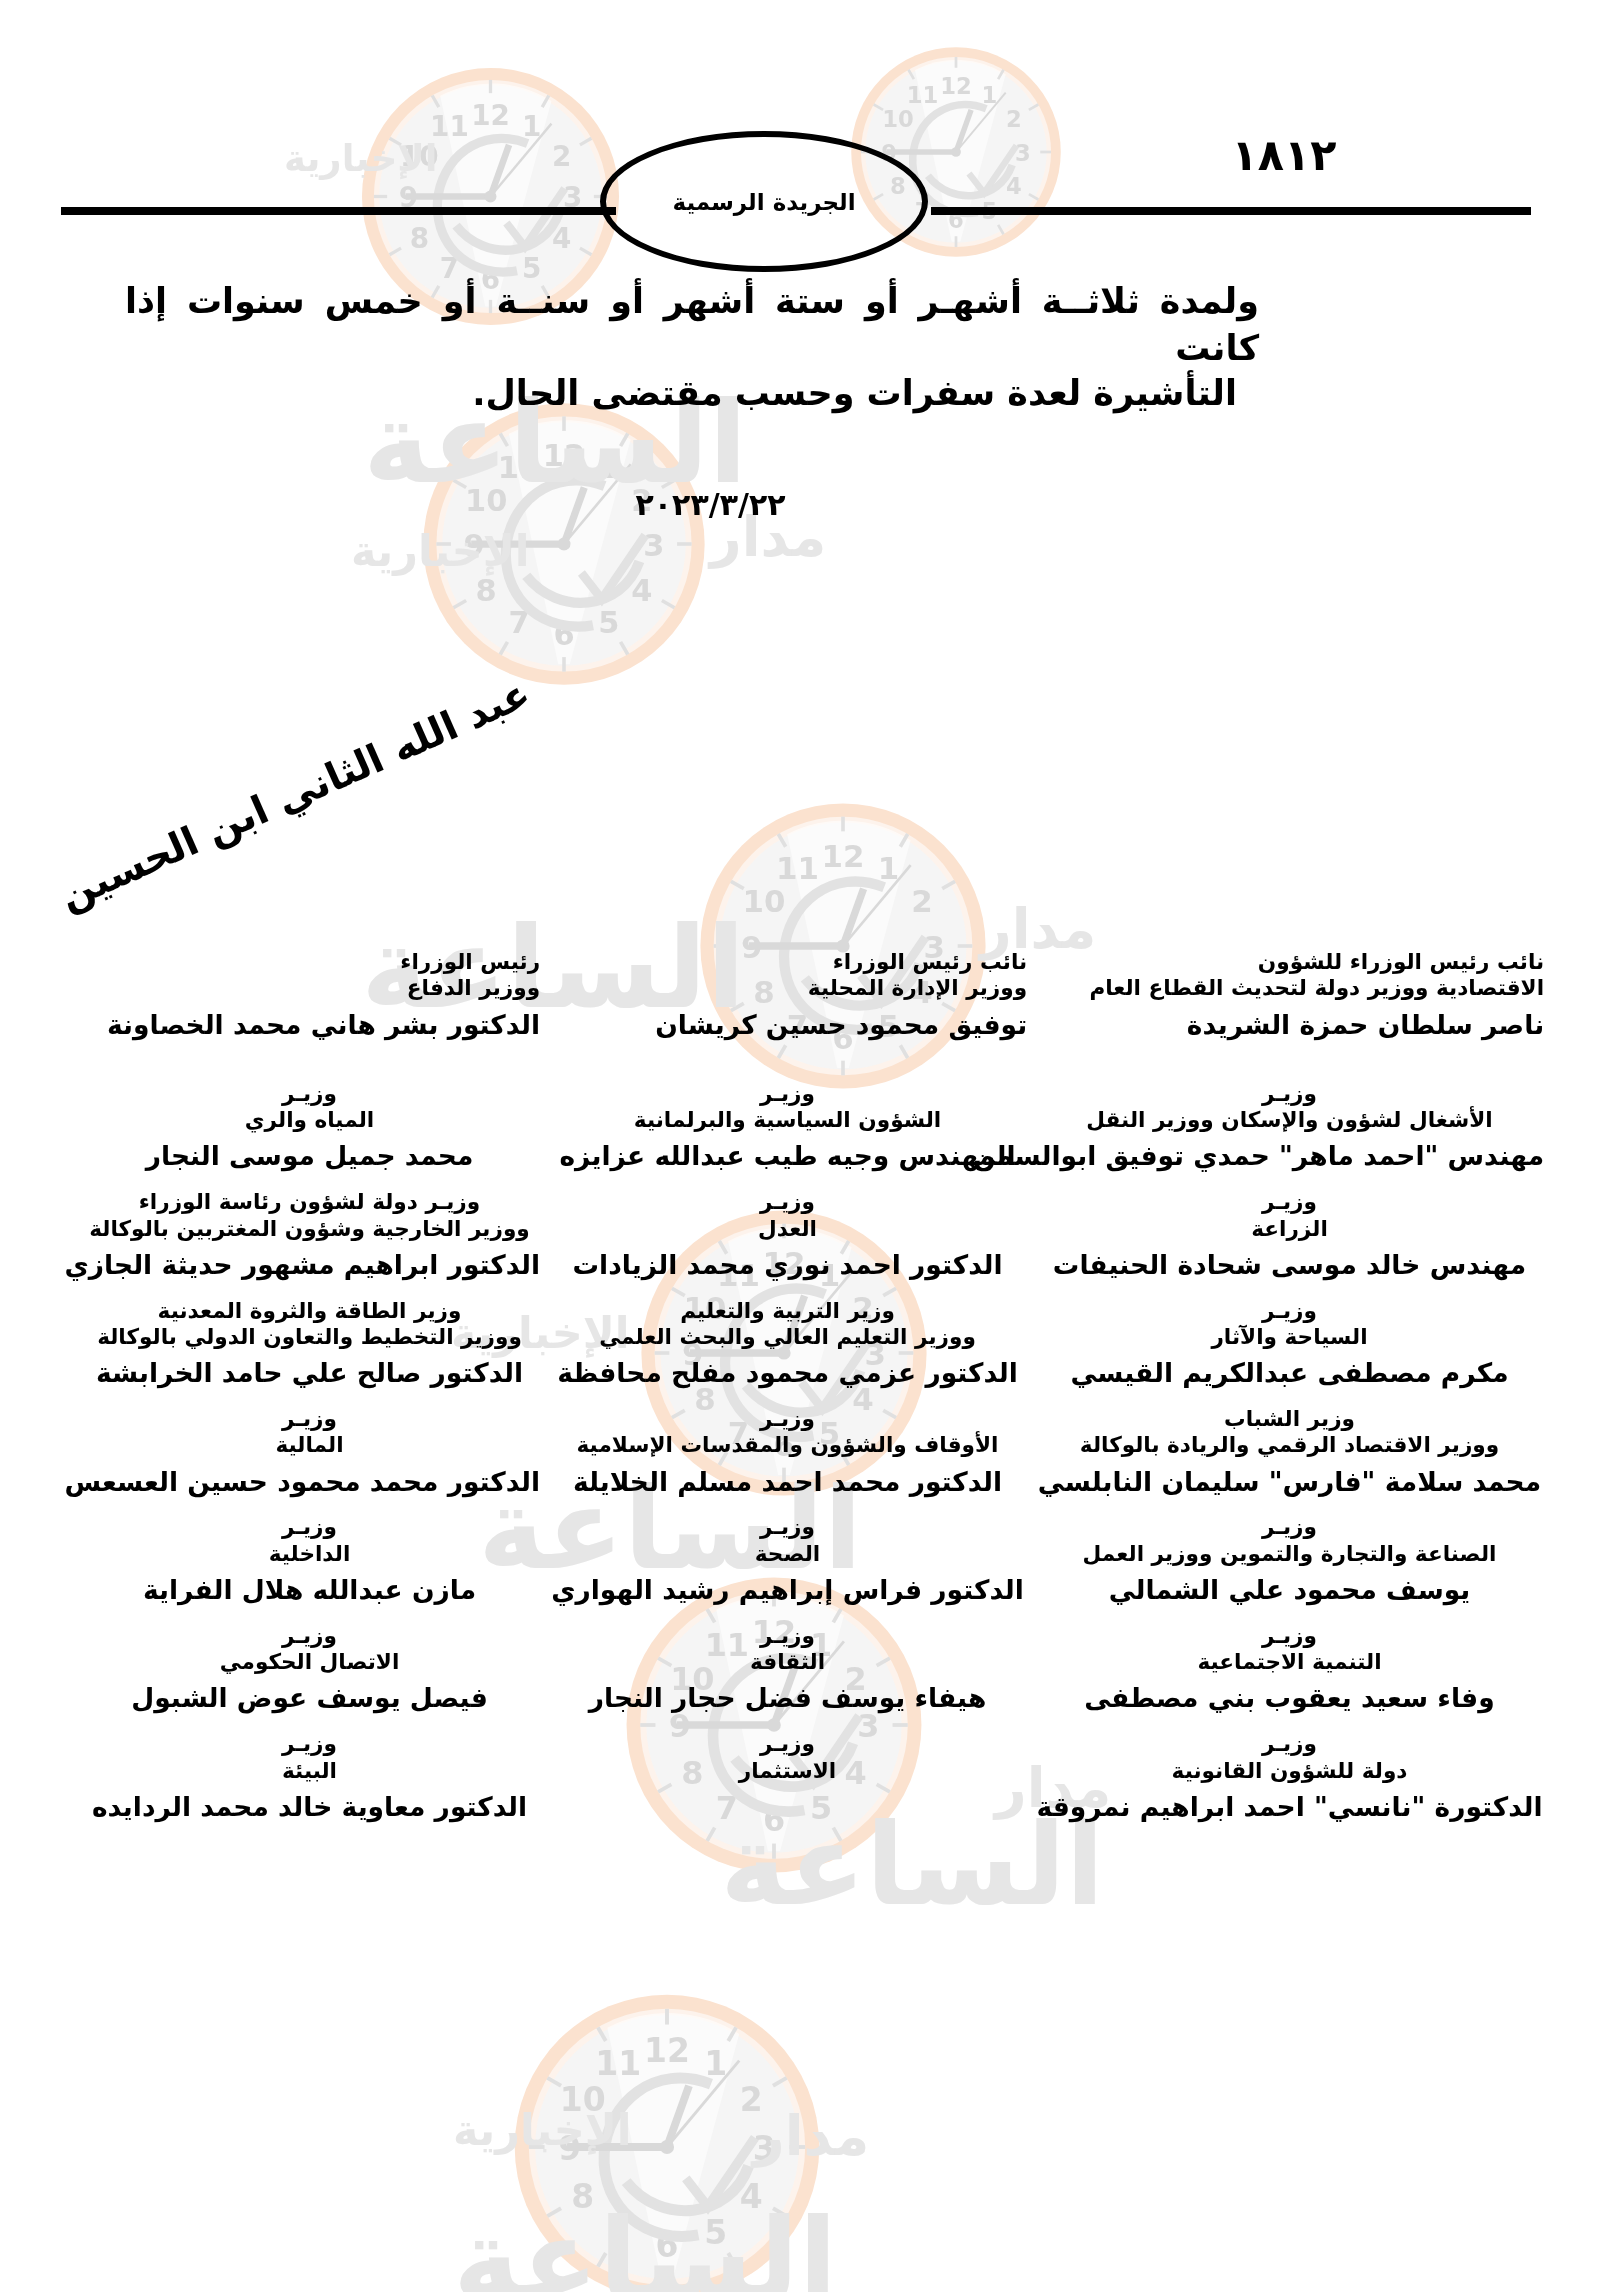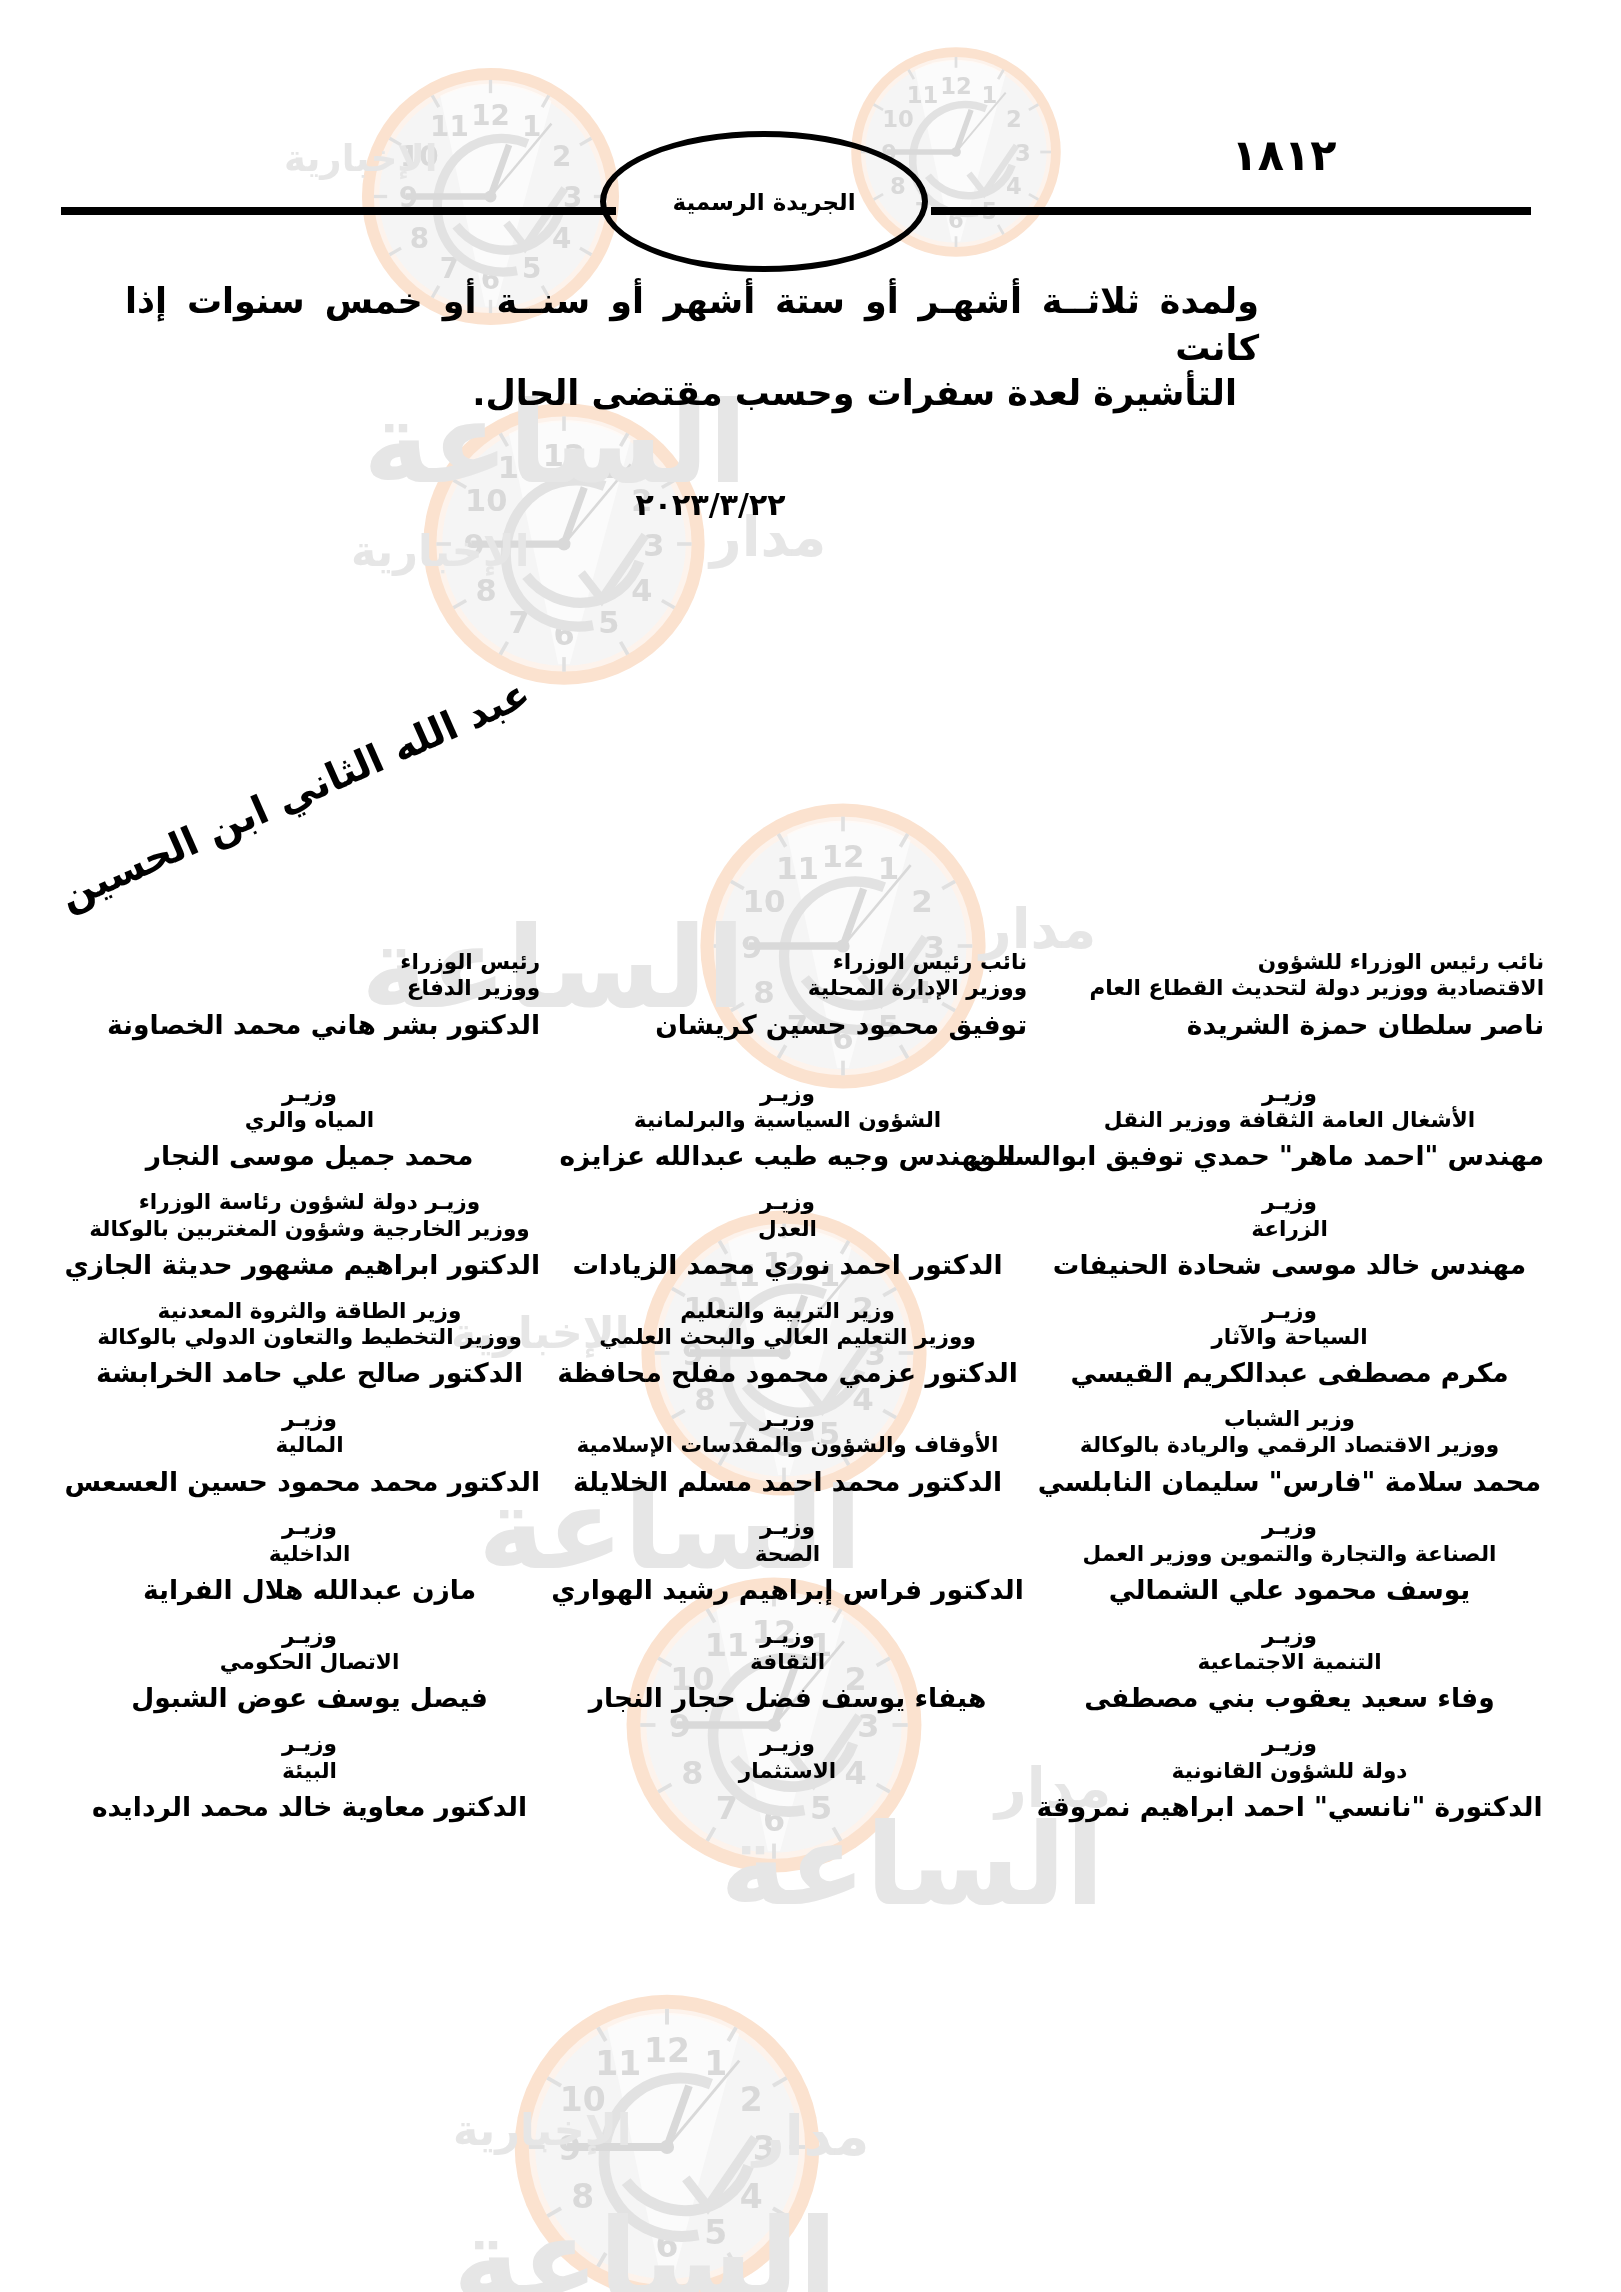--- a/index.html
+++ b/index.html
@@ -351,21 +351,21 @@
         <div class="m-title">ووزير الإدارة المحلية</div>
         <div class="m-name">توفيق محمود حسين كريشان</div>
       </div>
       <div class="cell first-row">
         <div class="m-title">رئيس الوزراء</div>
         <div class="m-title">ووزير الدفاع</div>
         <div class="m-name">الدكتور بشر هاني محمد الخصاونة</div>
       </div>
       <div class="cell">
         <div class="m-title">وزيـر</div>
-        <div class="m-title">الأشغال العامة الثقافة ووزير النقل</div>
+        <div class="m-title">الأشغال لشؤون والإسكان ووزير النقل</div>
         <div class="m-name">مهندس "احمد ماهر" حمدي توفيق ابوالسمن</div>
       </div>
       <div class="cell">
         <div class="m-title">وزيـر</div>
         <div class="m-title">الشؤون السياسية والبرلمانية</div>
         <div class="m-name">المهندس وجيه طيب عبدالله عزايزه</div>
       </div>
       <div class="cell">
         <div class="m-title">وزيـر</div>
         <div class="m-title">المياه والري</div>

